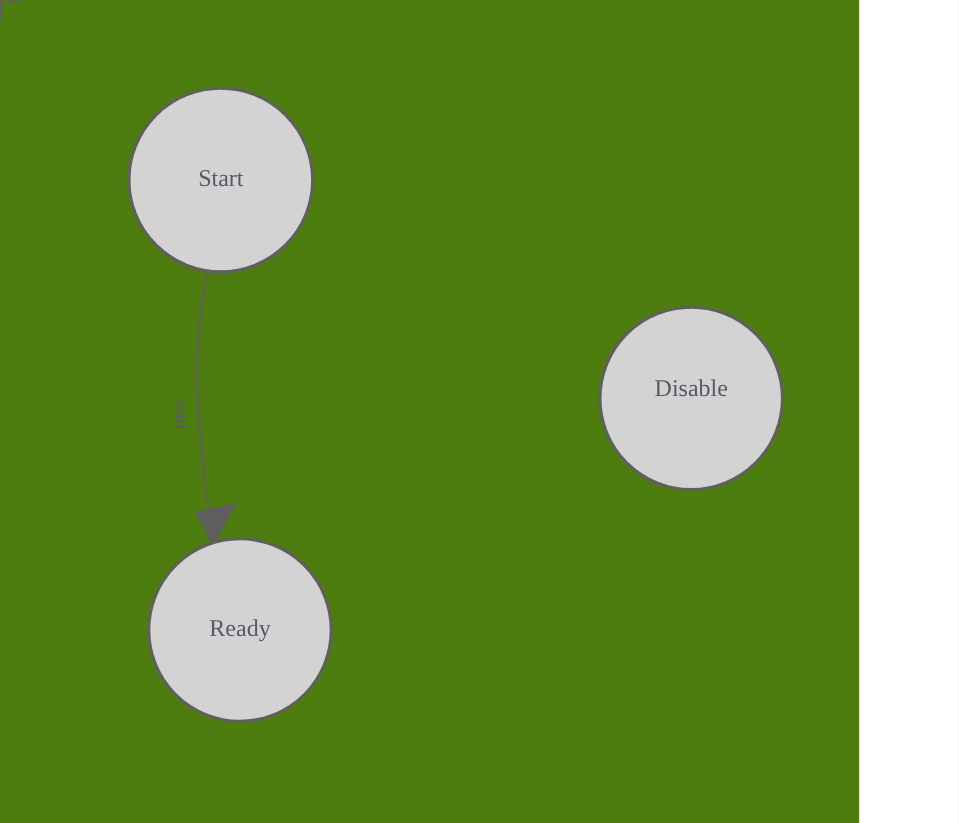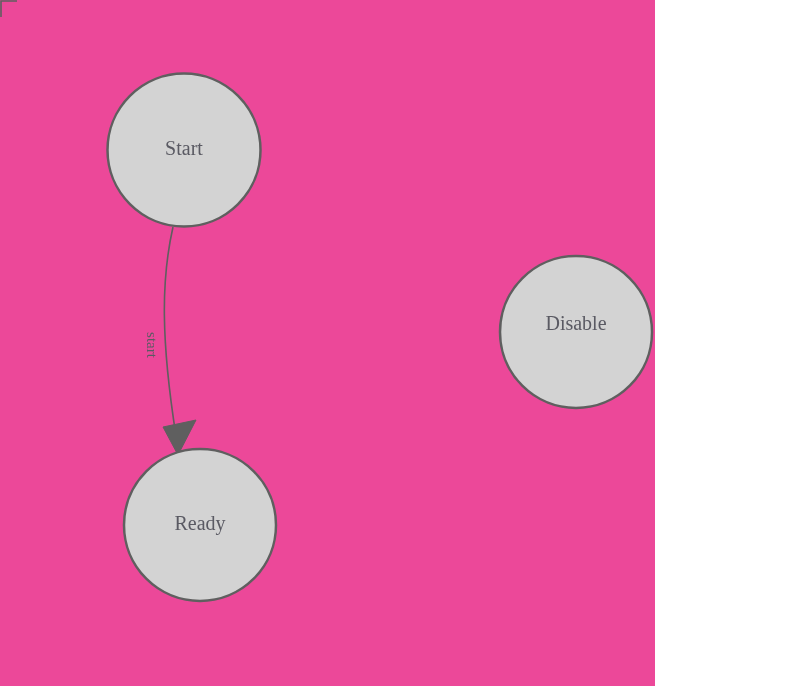--- a/index.html
+++ b/index.html
@@ -6,23 +6,23 @@
   html, body {
     margin: 0;
     padding: 0;
     background: #ffffff;
   }
   body {
     font-family: "Liberation Serif", "DejaVu Serif", serif;
   }
   #canvas {
     position: relative;
-    width: 655px;
+    width: 716px;
     height: 686px;
-    background: #ec4899;
+    background: #4d7c0f;
     overflow: hidden;
   }
   #diagram-svg {
     position: absolute;
     left: 0;
     top: 0;
     width: 799px;
     height: 686px;
   }
   .node-label {

